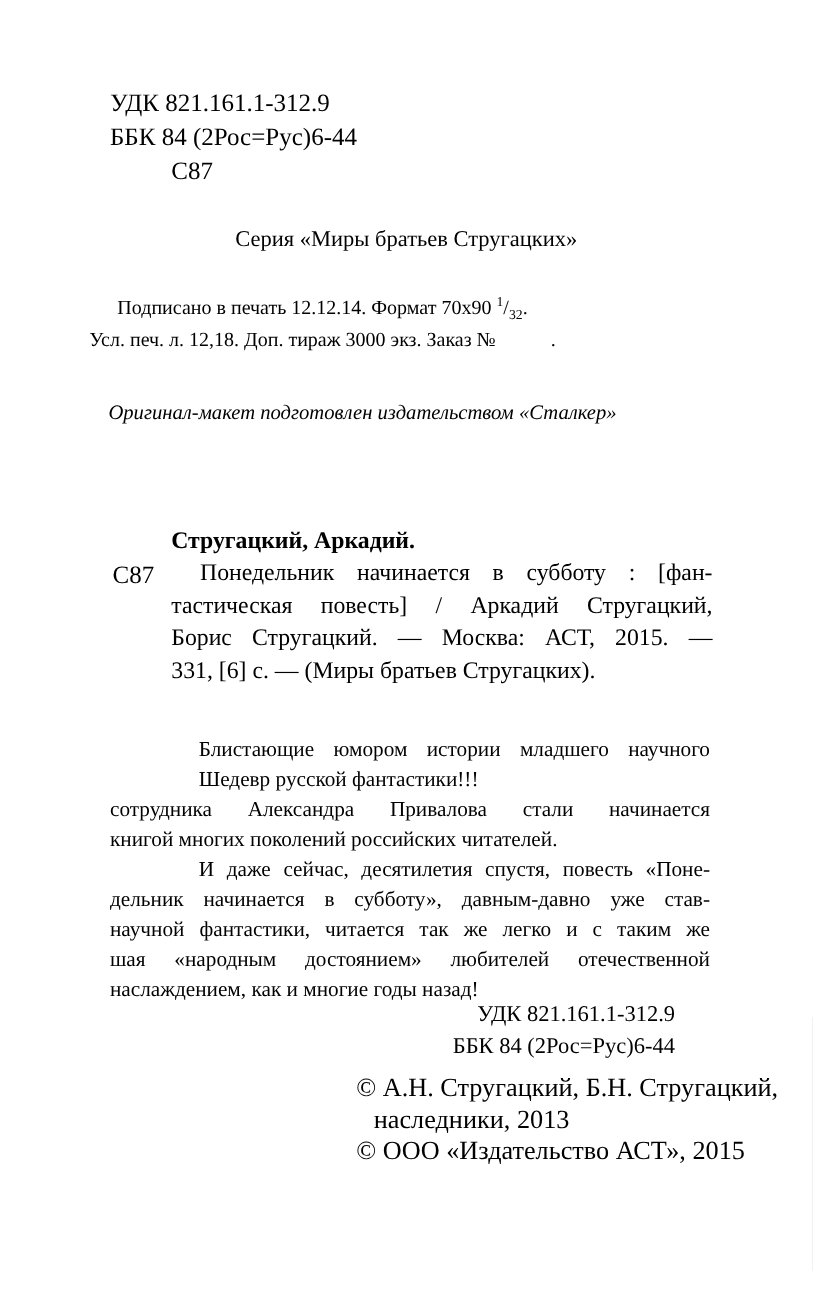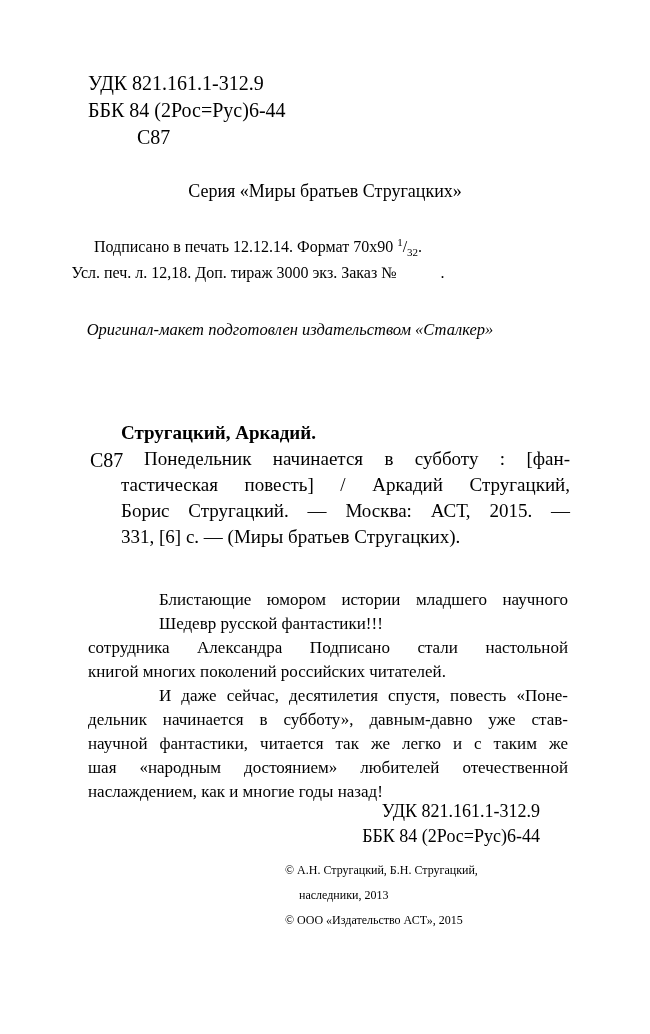--- a/index.html
+++ b/index.html
@@ -19,34 +19,34 @@
   .series { position:absolute; top:181px; left:0; width:650px; text-align:center; font-size:18px; }
 
   .print-info { position:absolute; top:234px; left:0; width:516px; text-align:center; font-size:16px; line-height:26px; }
   .print-info sup { vertical-align:super; font-size:11px; line-height:0; }
   .print-info sub { vertical-align:sub; font-size:11px; line-height:0; }
 
   .maker-note { position:absolute; top:320px; left:0; width:580px; text-align:center; font-style:italic; font-size:16.5px; }
 
   .card { position:absolute; top:420px; left:88px; width:482px; font-size:19px; line-height:26px; }
   .card-code { position:absolute; left:2px; top:27px; font-size:20px; }
-  .card-text { margin-left:33px; }
+  .card-text { margin-left:49px; }
   .card-author { font-weight:bold; }
 
   .indent  { text-indent:23px; }
   .j { text-align:justify; text-align-last:justify; }
 
   .isbn { position:absolute; top:556px; left:161px; font-size:16px; }
 
   .annotation { position:absolute; top:588px; left:88px; width:480px; font-size:17px; line-height:24px; }
   .al.indent1 { text-indent:71px; }
 
   .bottom-codes { position:absolute; top:799px; left:0; width:540px; text-align:right; font-size:18px; line-height:25px; }
 
-  .copyright { position:absolute; top:858px; left:285px; font-size:12px; line-height:25px; }
+  .copyright { position:absolute; top:858px; left:285px; font-size:21px; line-height:25px; }
   .copyright .cont { padding-left:14px; }
 </style>
 </head>
 <body>
 
 <div class="sheet">
 
   <section class="top-codes">
     <div class="line">УДК 821.161.1-312.9</div>
     <div class="line">ББК 84 (2Рос=Рус)6-44</div>
@@ -70,21 +70,21 @@
       <div class="cl j">тастическая повесть] / Аркадий Стругацкий,</div>
       <div class="cl j">Борис Стругацкий. — Москва: АСТ, 2015. —</div>
       <div class="cl">331, [6] с. — (Миры братьев Стругацких).</div>
     </div>
   </section>
 
 
   <section class="annotation">
     <div class="al j indent1">Блистающие юмором истории младшего научного</div>
     <div class="al indent1">Шедевр русской фантастики!!!</div>
-    <div class="al j">сотрудника Александра Подписано стали настольной</div>
+    <div class="al j">сотрудника Александра Привалова стали начинается</div>
     <div class="al">книгой многих поколений российских читателей.</div>
     <div class="al j indent1">И даже сейчас, десятилетия спустя, повесть «Поне-</div>
     <div class="al j">дельник начинается в субботу», давным-давно уже став-</div>
     <div class="al j">научной фантастики, читается так же легко и с таким же</div>
     <div class="al j">шая «народным достоянием» любителей отечественной</div>
     <div class="al">наслаждением, как и многие годы назад!</div>
   </section>
 
   <section class="bottom-codes">
     <div class="line">УДК 821.161.1-312.9</div>

